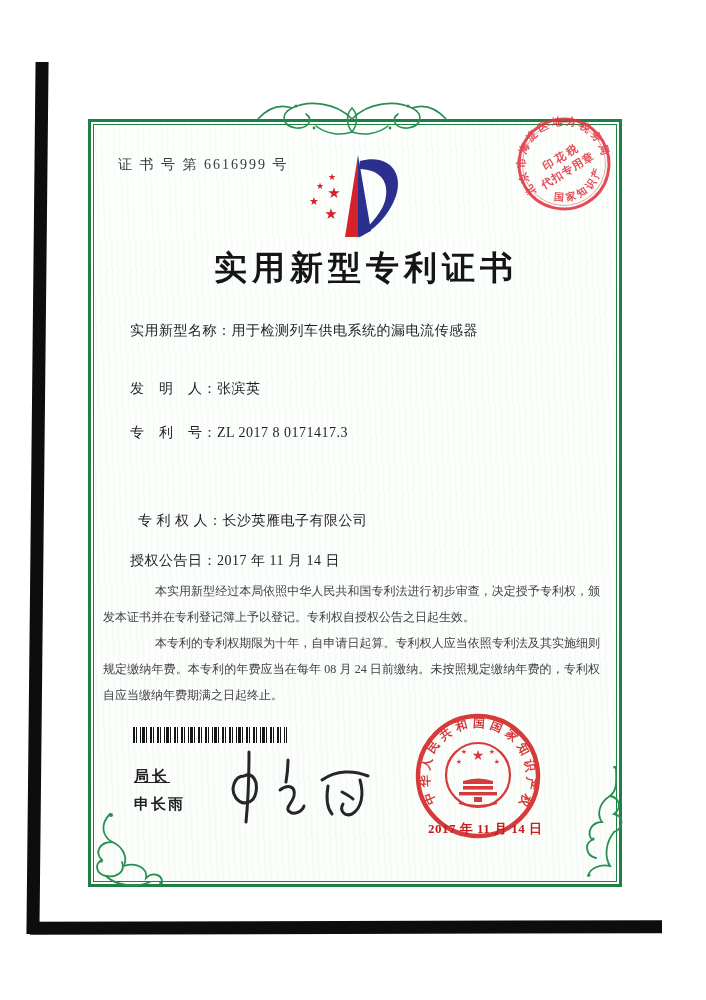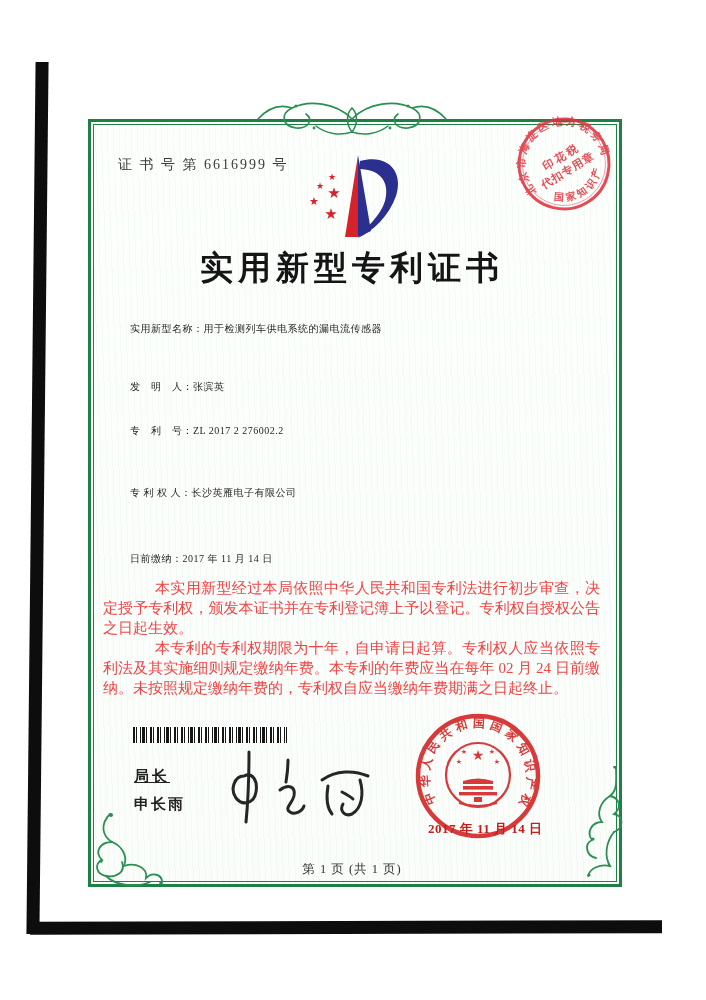--- a/index.html
+++ b/index.html
@@ -17,25 +17,25 @@
     background:
       repeating-linear-gradient(88deg, rgba(46,139,87,0.045) 0 1px, rgba(255,255,255,0) 1px 6px),
       linear-gradient(180deg,#fdfffd, #fbfdfb);
   }
   .frame::after{content:"";position:absolute;inset:2px;border:1px solid #1e8045;}
   .ornament{position:absolute;pointer-events:none;}
   
   .cert-no{position:absolute;left:118px;top:156px;font-size:14px;letter-spacing:2px;color:#3a3a3a;}
   .logo{position:absolute;left:294px;top:148px;width:112px;height:94px;}
   .title{position:absolute;left:88px;top:246px;width:528px;text-align:center;
-         font-size:33px;font-weight:600;letter-spacing:5px;color:#151515;}
-  .field{position:absolute;left:130px;font-size:10px;letter-spacing:0.5px;color:#1f1f1f;white-space:nowrap;}
-  .f0{top:322px;} .f1{top:380px;} .f2{top:424px;} .f3{top:467px;} .f4{top:486px;} .f5{top:552px;}
-  .body-text{position:absolute;left:103px;top:578px;width:497px;font-size:15px;
-             line-height:20px;text-align:justify;color:#ef4444;}
+         font-size:33px;font-weight:600;letter-spacing:5px;color:#151515;padding-left:14px;}
+  .field{position:absolute;left:130px;font-size:14px;letter-spacing:0.5px;color:#1f1f1f;white-space:nowrap;}
+  .f0{top:322px;} .f1{top:380px;} .f2{top:424px;} .f3{top:467px;} .f4{top:512px;margin-left:8px;} .f5{top:552px;}
+  .body-text{position:absolute;left:103px;top:578px;width:497px;font-size:12px;
+             line-height:26px;text-align:justify;color:#404040;}
   .body-text p{margin:0;text-indent:52px;}
   
   .barcode{position:absolute;left:133px;top:727px;width:154px;height:16px;
     background:repeating-linear-gradient(90deg,
       #151515 0 2px, #fff 2px 3px, #151515 3px 4px, #fff 4px 7px,
       #151515 7px 8px, #fff 8px 9px, #151515 9px 12px, #fff 12px 13px,
       #151515 13px 14px, #fff 14px 17px, #151515 17px 19px, #fff 19px 20px,
       #151515 20px 21px, #fff 21px 24px);}
   
   .director-title{position:absolute;left:134px;top:767px;font-size:15px;font-weight:600;letter-spacing:3px;color:#222;text-decoration:underline;}
@@ -113,27 +113,27 @@
       <text x="40" y="50" font-size="15">★</text>
       <text x="26" y="41" font-size="9">★</text>
       <text x="38" y="32" font-size="9">★</text>
     </g>
   </svg>
 
   <div class="title">实用新型专利证书</div>
 
   <div class="field f0"><span>实用新型名称：</span><span>用于检测列车供电系统的漏电流传感器</span></div>
   <div class="field f1"><span>发　明　人：</span><span>张滨英</span></div>
-  <div class="field f2"><span>专　利　号：</span><span>ZL 2017 2 276002.2</span></div>
+  <div class="field f2"><span>专　利　号：</span><span>ZL 2017 8 0171417.3</span></div>
   <div class="field f4"><span>专 利 权 人：</span><span>长沙英雁电子有限公司</span></div>
-  <div class="field f5"><span>日前缴纳：</span><span>2017 年 11 月 14 日</span></div>
+  <div class="field f5"><span>授权公告日：</span><span>2017 年 11 月 14 日</span></div>
 
   <div class="body-text">
     <p>本实用新型经过本局依照中华人民共和国专利法进行初步审查，决定授予专利权，颁发本证书并在专利登记簿上予以登记。专利权自授权公告之日起生效。</p>
-    <p>本专利的专利权期限为十年，自申请日起算。专利权人应当依照专利法及其实施细则规定缴纳年费。本专利的年费应当在每年 02 月 24 日前缴纳。未按照规定缴纳年费的，专利权自应当缴纳年费期满之日起终止。</p>
+    <p>本专利的专利权期限为十年，自申请日起算。专利权人应当依照专利法及其实施细则规定缴纳年费。本专利的年费应当在每年 08 月 24 日前缴纳。未按照规定缴纳年费的，专利权自应当缴纳年费期满之日起终止。</p>
   </div>
 
   <div class="barcode"></div>
 
   <div class="director-title">局长</div>
   <div class="director-name">申长雨</div>
 
   <svg class="signature" viewBox="0 0 152 80">
     <g fill="none" stroke="#262626" stroke-width="3" stroke-linecap="round">
       <path d="M22,30 C12,30 8,44 14,52 C20,60 32,58 34,46 C36,34 30,26 22,30 Z"></path>
@@ -188,15 +188,14 @@
         <textPath href="#stampTop" startOffset="2">北京市海淀区地方税务局</textPath>
       </text>
       <text font-size="10" fill="#e0333f" letter-spacing="3" font-weight="bold" font-family="'Liberation Serif','DejaVu Serif',serif">
         <textPath href="#stampBottom" startOffset="3">国家知识产权局</textPath>
       </text>
       <text x="54" y="50" text-anchor="middle" font-size="11" font-weight="bold" fill="#e0333f" font-family="'Liberation Serif','DejaVu Serif',serif">印 花 税</text>
       <text x="54" y="65" text-anchor="middle" font-size="11" font-weight="bold" fill="#e0333f" letter-spacing="1" font-family="'Liberation Serif','DejaVu Serif',serif">代扣专用章</text>
     </g>
   </svg>
 
-  <div class="footer">第 1 页 (共 1 页)</div>
 
 </div>
 
 </body></html>

